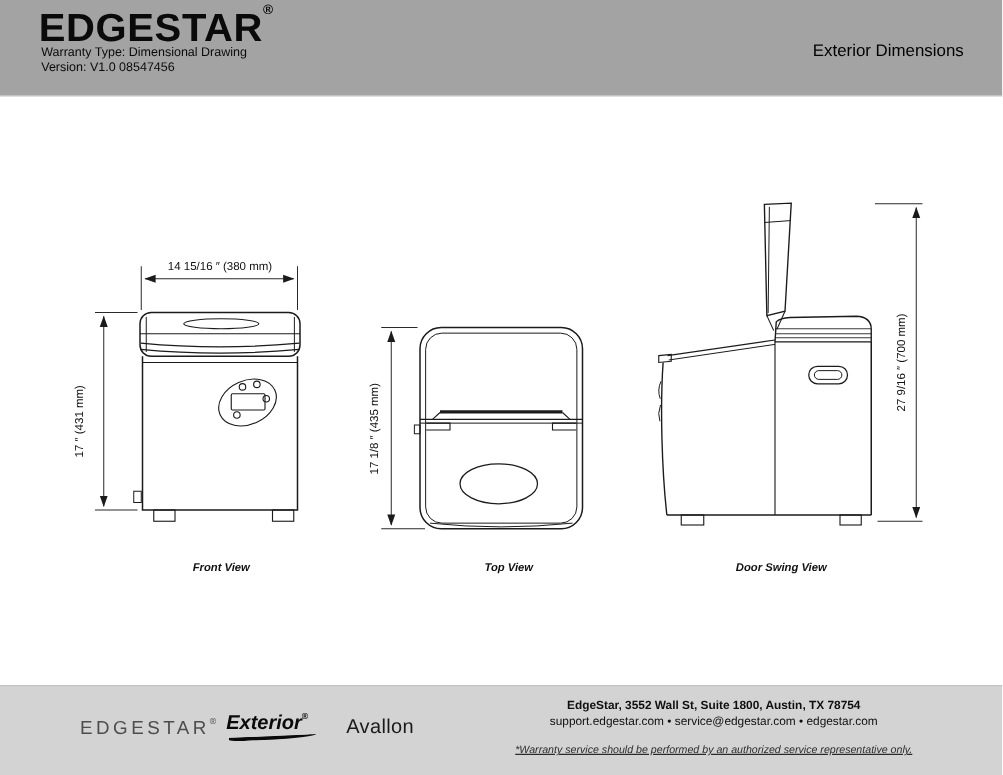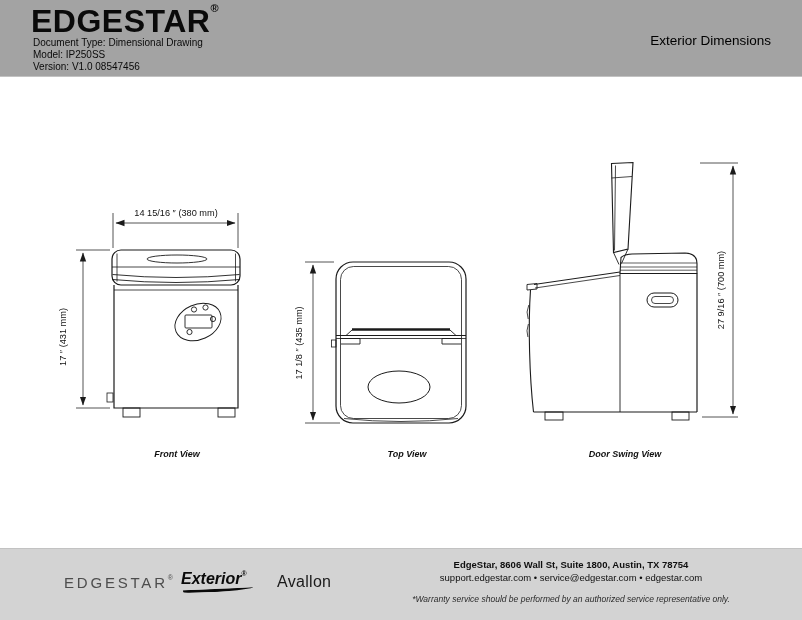--- a/index.html
+++ b/index.html
@@ -60,32 +60,31 @@
   .brand-avallon {
     position:absolute; left:277px; top:24px;
     font-size:16px; color:#1a1a1a; letter-spacing:0.3px;
     white-space:nowrap;
   }
   .footer-center {
     position:absolute; left:400px; top:0; width:342px; text-align:center;
   }
   .footer-address { position:absolute; left:0; top:10px; width:342px; font-size:9.5px; font-weight:700; color:#0f0f0f; }
   .footer-contacts { position:absolute; left:0; top:23px; width:342px; font-size:9.5px; font-weight:400; color:#0f0f0f; }
-  .footer-warranty { position:absolute; left:0; top:45px; width:342px; font-size:8.5px; font-style:italic; color:#2b2b2b; }
+  .footer-warranty { position:absolute; left:0; top:45px; width:342px; font-size:8.5px; font-style:italic; color:#2b2b2b;text-decoration:underline; }
 </style>
 </head>
 <body>
 
 <div id="page">
 
   <div class="header">
     <div class="logo-big"><span>EDGESTAR</span><span class="reg">®</span></div>
     <div class="doc-info">
-      <div>Document Type: Dimensional Drawing</div>
-      <div>Model: IP250SS</div>
+      <div>Warranty Type: Dimensional Drawing</div>
       <div>Version: V1.0 08547456</div>
     </div>
     <div class="page-title">Exterior Dimensions</div>
   </div>
 
   <svg class="drawing-svg" width="802" height="471" viewBox="0 0 802 471">
     <defs>
       <marker id="arrow" viewBox="0 0 10 10" refX="8.5" refY="5" markerWidth="10" markerHeight="10" orient="auto-start-reverse" markerUnits="userSpaceOnUse">
         <path d="M0,1.8 L9,5 L0,8.2 Z" fill="#1b1b1b"></path>
       </marker>
@@ -195,19 +194,19 @@
     </g>
   </svg>
 
   <div class="footer">
     <div class="brand-edgestar"><span>EDGESTAR</span><span class="reg">®</span></div>
     <div class="brand-koldfront"><span>Exterior</span><span class="reg">®</span></div>
     <div class="koldfront-swoosh"></div>
     <div class="brand-avallon"><span>Avallon</span></div>
 
     <div class="footer-center">
-      <div class="footer-address">EdgeStar, 8606 Wall St, Suite 1800, Austin, TX 78754</div>
+      <div class="footer-address">EdgeStar, 3552 Wall St, Suite 1800, Austin, TX 78754</div>
       <div class="footer-contacts">support.edgestar.com   •   service@edgestar.com   •   edgestar.com</div>
       <div class="footer-warranty">*Warranty service should be performed by an authorized service representative only.</div>
     </div>
   </div>
 
 </div>
 
 </body></html>

